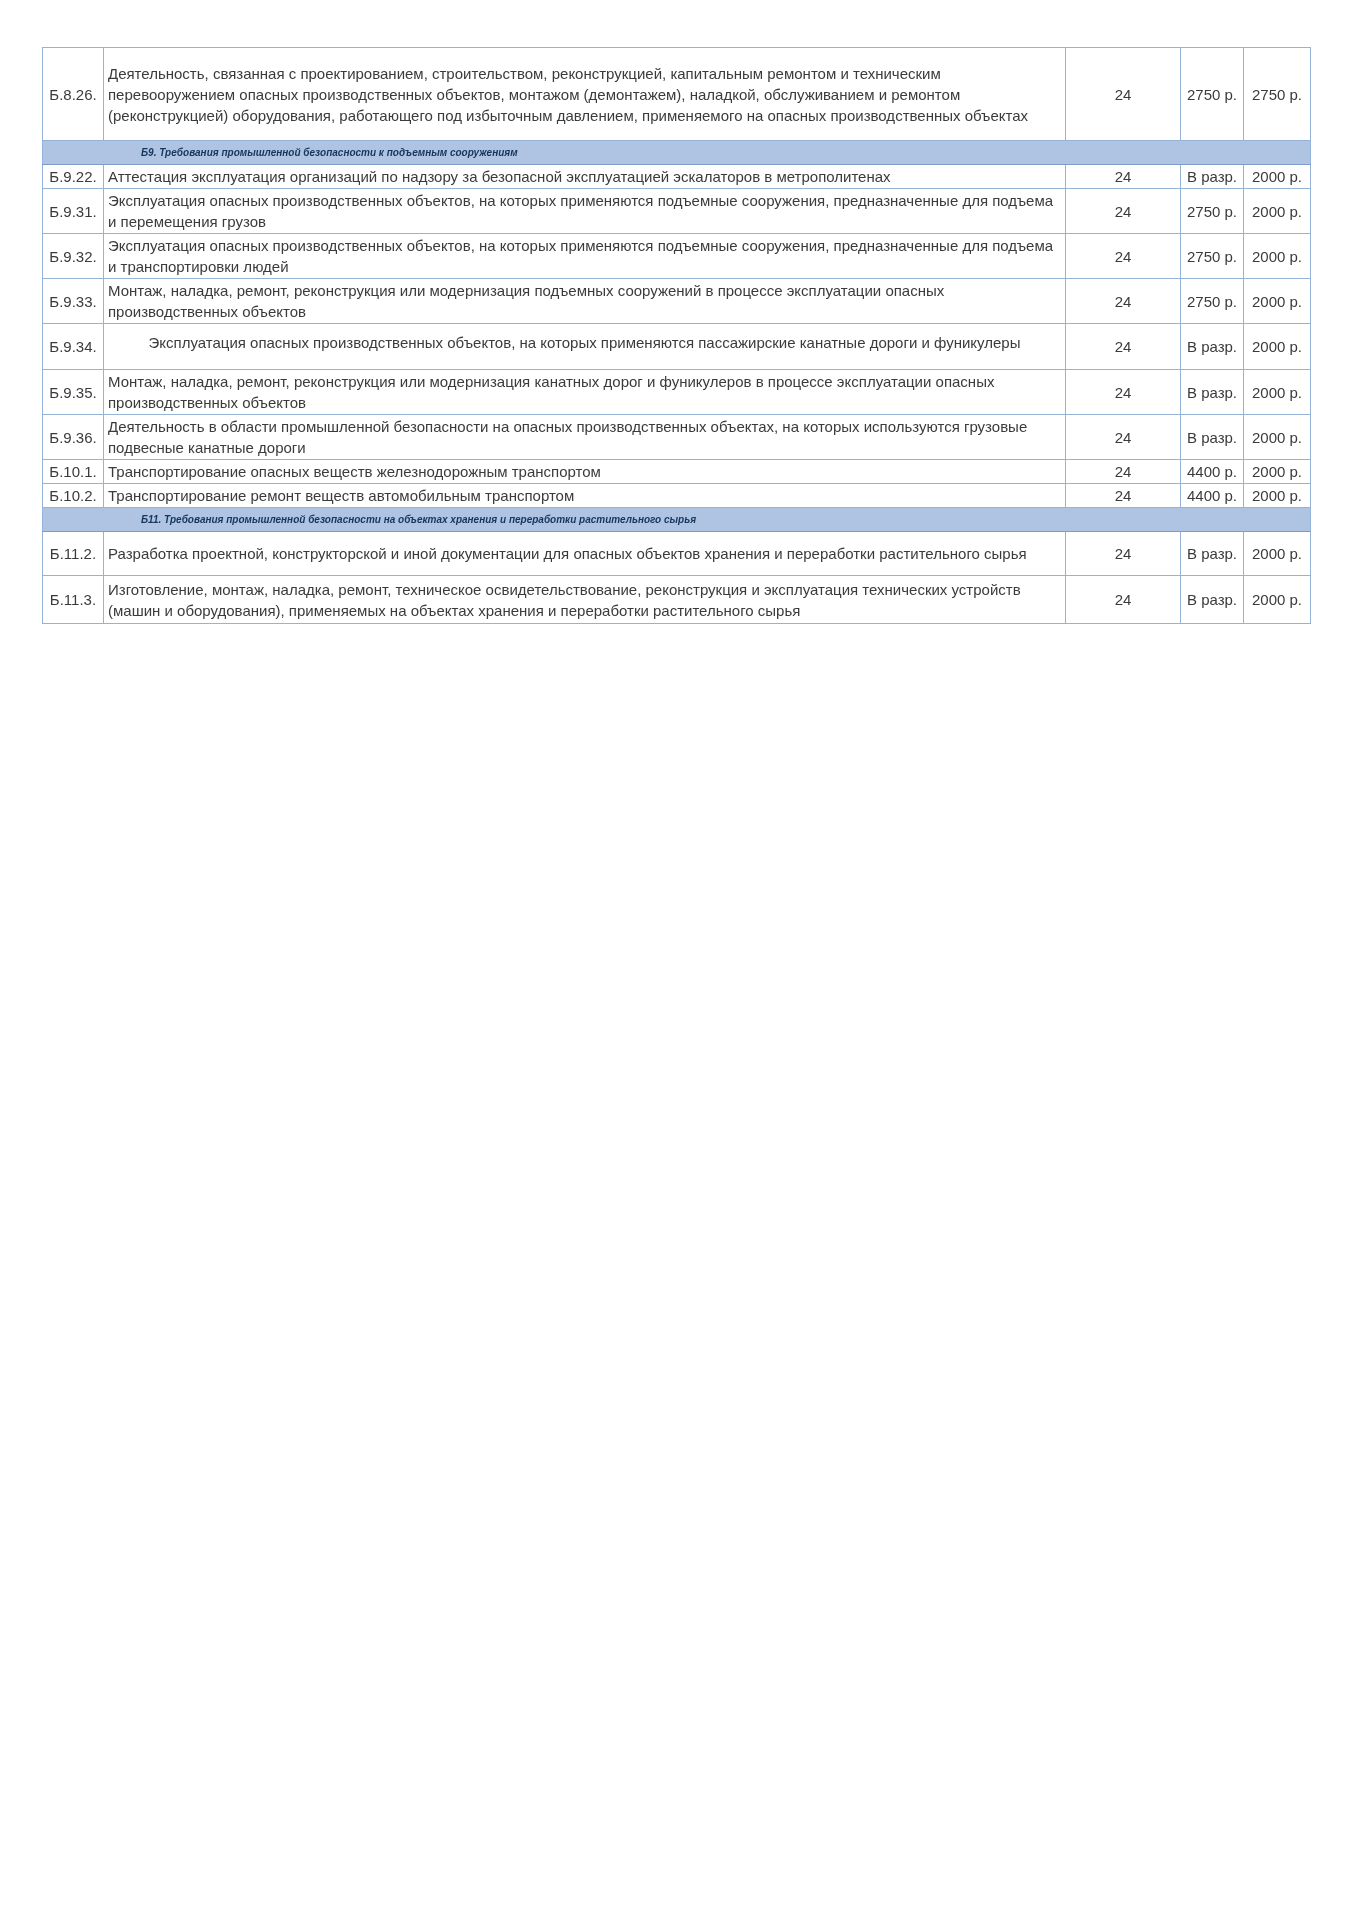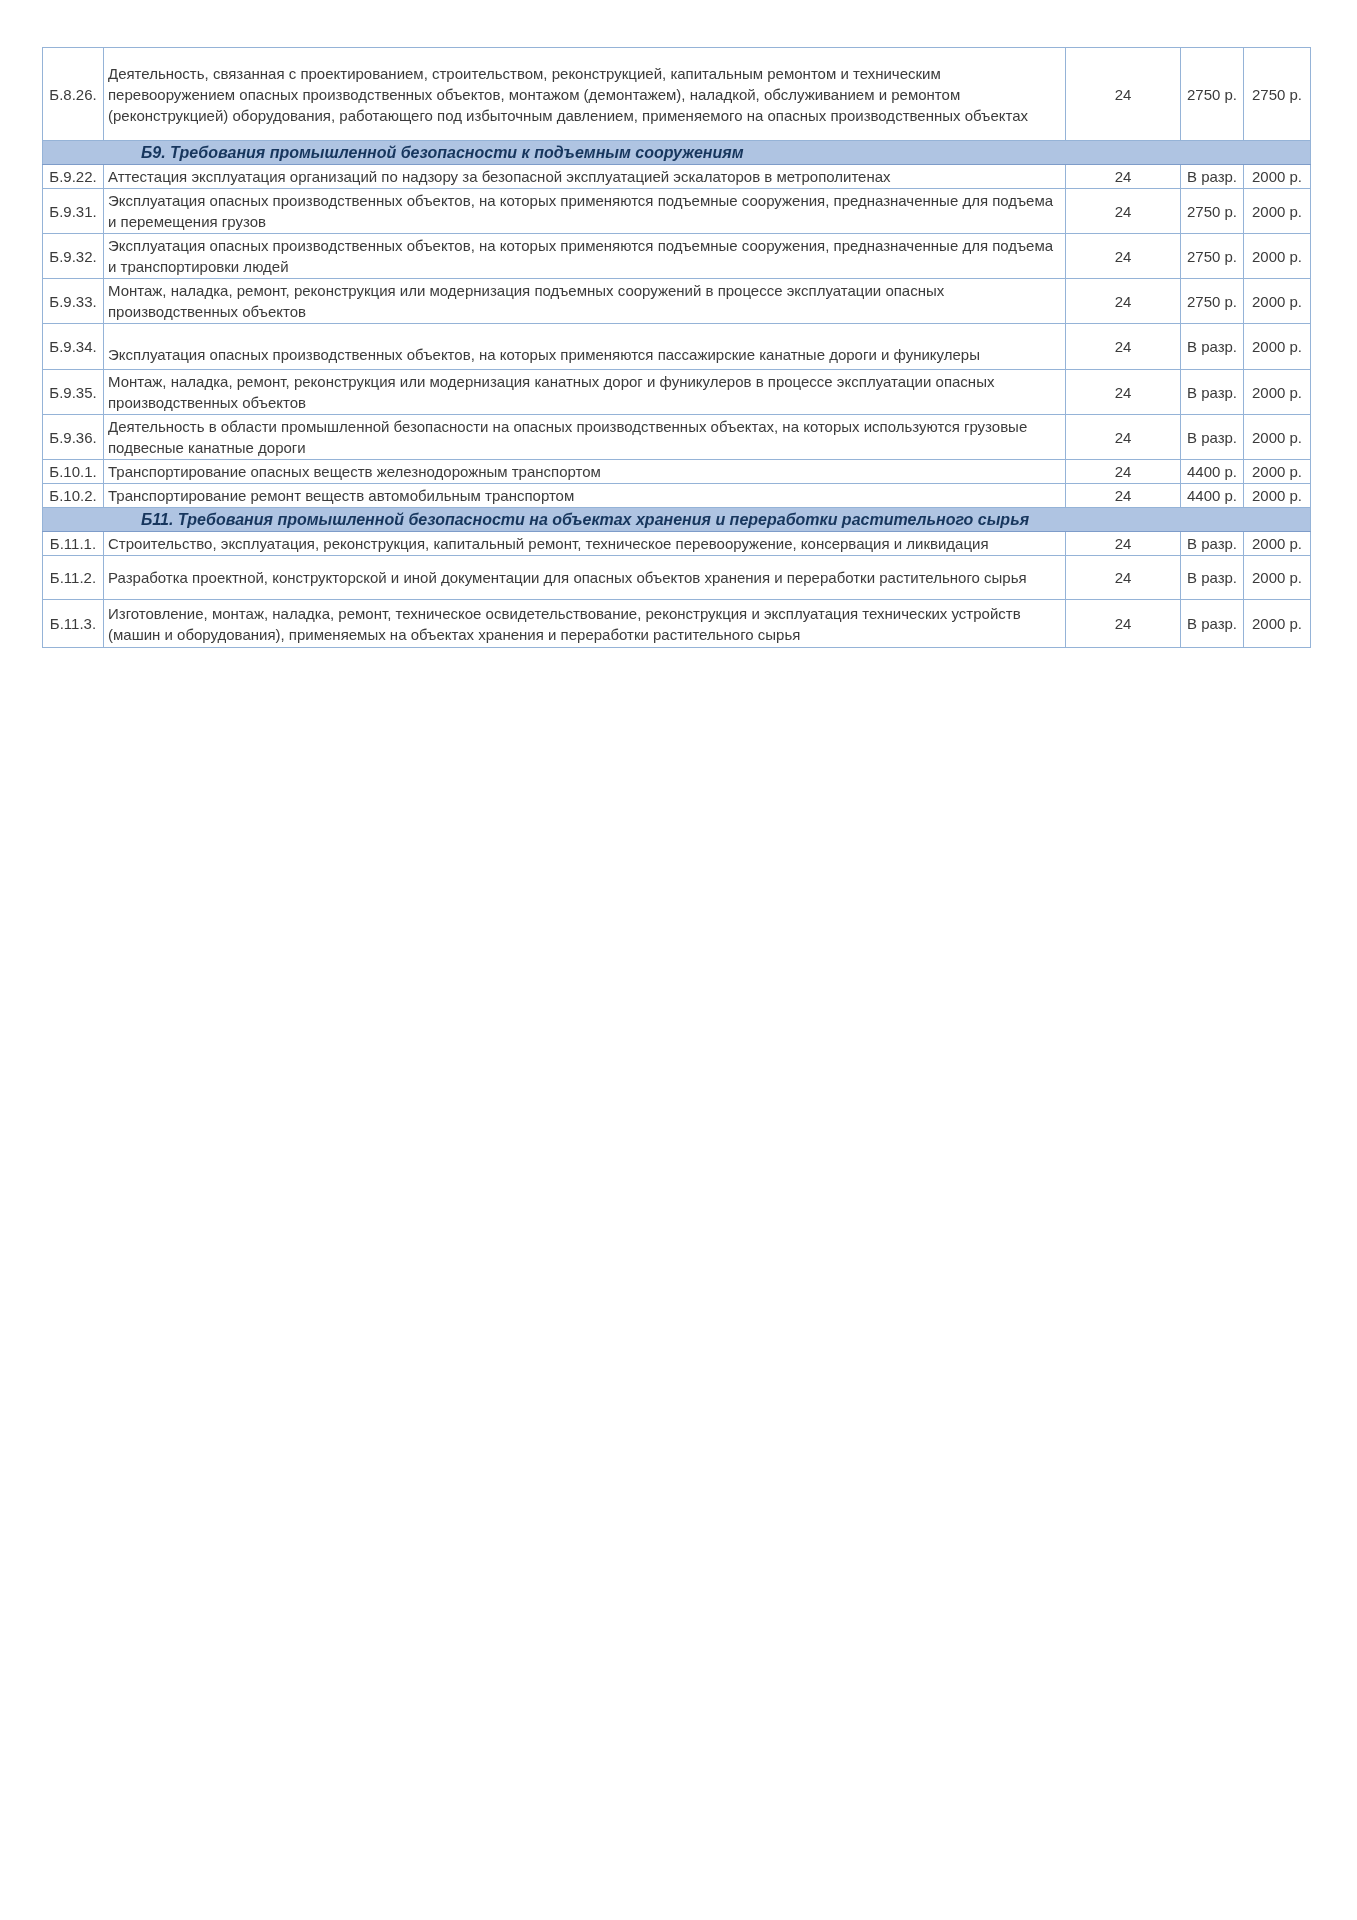--- a/index.html
+++ b/index.html
@@ -39,28 +39,29 @@
   td.num-cell {
     text-align: center;
     padding-left: 2px;
     padding-right: 2px;
   }
   tr.section-row td {
     background: #AFC4E2;
     color: #17365D;
     font-weight: bold;
     font-style: italic;
-    font-size: 16px;
+    font-size: 10px;
     padding-left: 98px;
     border-top-color: #7E9CC9;
     border-bottom-color: #7E9CC9;
   }
   tr.row-bottom td.desc-cell {
     vertical-align: bottom;
-    padding-bottom: 4px;
+    padding-bottom: 16px;
+    text-align: center;
   }
   
   tr.h93 { height: 93px; }
   tr.h21 { height: 21px; }
   tr.h20 { height: 20px; }
   tr.h19 { height: 19px; }
   tr.h42 { height: 42px; }
   tr.h43 { height: 43px; }
   tr.h44 { height: 44px; }
   tr.h46 { height: 46px; }
@@ -161,27 +162,20 @@
       <td class="desc-cell">Транспортирование ремонт веществ автомобильным транспортом</td>
       <td class="num-cell">24</td>
       <td class="num-cell">4400 р.</td>
       <td class="num-cell">2000 р.</td>
     </tr>
 
     <tr class="section-row h21">
       <td colspan="5">Б11. Требования промышленной безопасности на объектах хранения и переработки растительного сырья</td>
     </tr>
 
-    <tr class="h20">
-      <td class="code-cell">Б.11.1.</td>
-      <td class="desc-cell">Строительство, эксплуатация, реконструкция, капитальный ремонт, техническое перевооружение, консервация и ликвидация</td>
-      <td class="num-cell">24</td>
-      <td class="num-cell">В разр.</td>
-      <td class="num-cell">2000 р.</td>
-    </tr>
 
     <tr class="h44">
       <td class="code-cell">Б.11.2.</td>
       <td class="desc-cell">Разработка проектной, конструкторской и иной документации для опасных объектов хранения и переработки растительного сырья</td>
       <td class="num-cell">24</td>
       <td class="num-cell">В разр.</td>
       <td class="num-cell">2000 р.</td>
     </tr>
 
     <tr class="h48">

